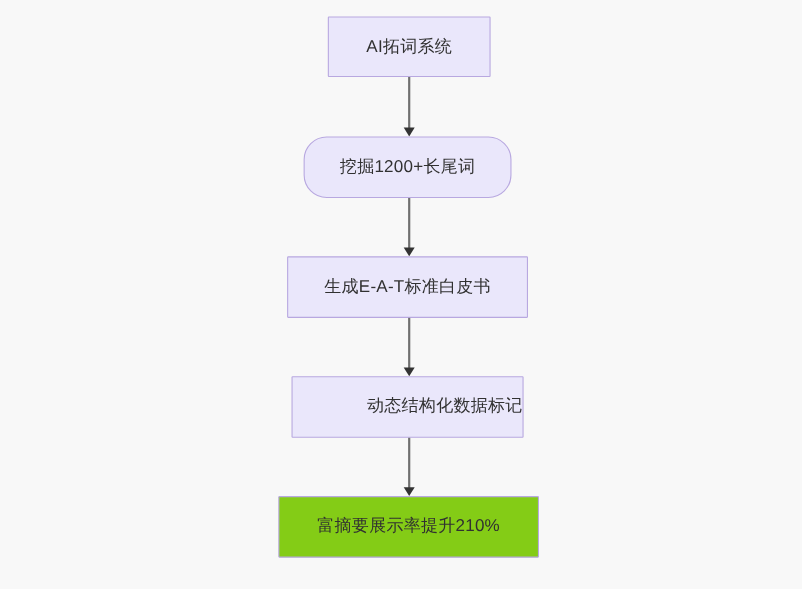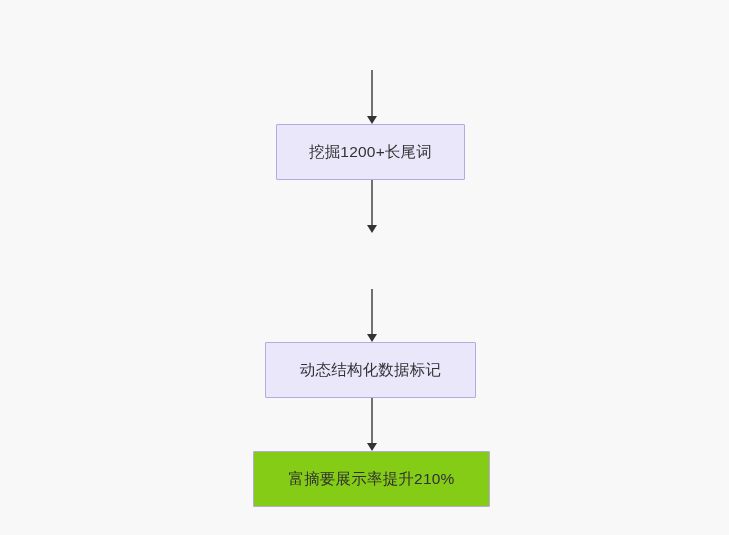--- a/index.html
+++ b/index.html
@@ -55,42 +55,48 @@
     border-left: 5.1px solid transparent;
     border-right: 5.1px solid transparent;
     border-top: 8.2px solid #333333;
   }
 </style>
 </head>
 <body style="background: rgb(248, 248, 248);">
 
 <div id="flowchart-canvas">
 
+  <div class="node" id="n1" style="left: 298px; top: 15px; width: 148px; height: 55px; background: rgb(234, 231, 251); border-color: rgb(184, 168, 224);">
+    <span class="node-label" style="color: rgb(49, 49, 49);">AI拓词系统</span>
+  </div>
 
   <div class="edge" id="e1" style="left: 371px; top: 70px; height: 54px; width: 2px;">
     <div class="edge-line" style="height: 47px; background: rgb(112, 112, 112);"></div>
     <div class="edge-arrow" style="top: 45.8px; border-top-color: rgb(51, 51, 51);"></div>
   </div>
 
-  <div class="node" id="n2" style="left: 276px; top: 124px; width: 189px; height: 56px; background: rgb(234, 231, 251); border-color: rgb(184, 168, 224);">
+  <div class="node" id="n2" style="left: 276px; top: 124px; width: 189px; height: 56px; background: rgb(234, 231, 251); border-color: rgb(184, 168, 224); border-radius: 21px;">
     <span class="node-label" style="color: rgb(49, 49, 49);">挖掘1200+长尾词</span>
   </div>
 
   <div class="edge" id="e2" style="left: 371px; top: 180px; height: 53px; width: 2px;">
     <div class="edge-line" style="height: 46px; background: rgb(112, 112, 112);"></div>
     <div class="edge-arrow" style="top: 44.8px; border-top-color: rgb(51, 51, 51);"></div>
   </div>
 
+  <div class="node" id="n3" style="left: 261px; top: 233px; width: 219px; height: 56px; background: rgb(234, 231, 251); border-color: rgb(184, 168, 224);">
+    <span class="node-label" style="color: rgb(49, 49, 49);">生成E-A-T标准白皮书</span>
+  </div>
 
   <div class="edge" id="e3" style="left: 371px; top: 289px; height: 53px; width: 2px;">
     <div class="edge-line" style="height: 46px; background: rgb(112, 112, 112);"></div>
     <div class="edge-arrow" style="top: 44.8px; border-top-color: rgb(51, 51, 51);"></div>
   </div>
 
-  <div class="node" id="n4" style="left: 265px; top: 342px; width: 211px; height: 56px; background: rgb(234, 231, 251); border-color: rgb(184, 168, 224);">
+  <div class="node" id="n4" style="left: 265px; top: 342px; width: 211px; height: 56px; background: rgb(234, 231, 251); border-color: rgb(184, 168, 224); justify-content: flex-end;">
     <span class="node-label" style="color: rgb(49, 49, 49);">动态结构化数据标记</span>
   </div>
 
   <div class="edge" id="e4" style="left: 371px; top: 398px; height: 53px; width: 2px;">
     <div class="edge-line" style="height: 46px; background: rgb(112, 112, 112);"></div>
     <div class="edge-arrow" style="top: 44.8px; border-top-color: rgb(51, 51, 51);"></div>
   </div>
 
   <div class="node" id="n5" style="left: 253px; top: 451px; width: 237px; height: 56px; background: #84cc16; border-color: rgb(184, 168, 224);">
     <span class="node-label" style="color: rgb(49, 49, 49);">富摘要展示率提升210%</span>

